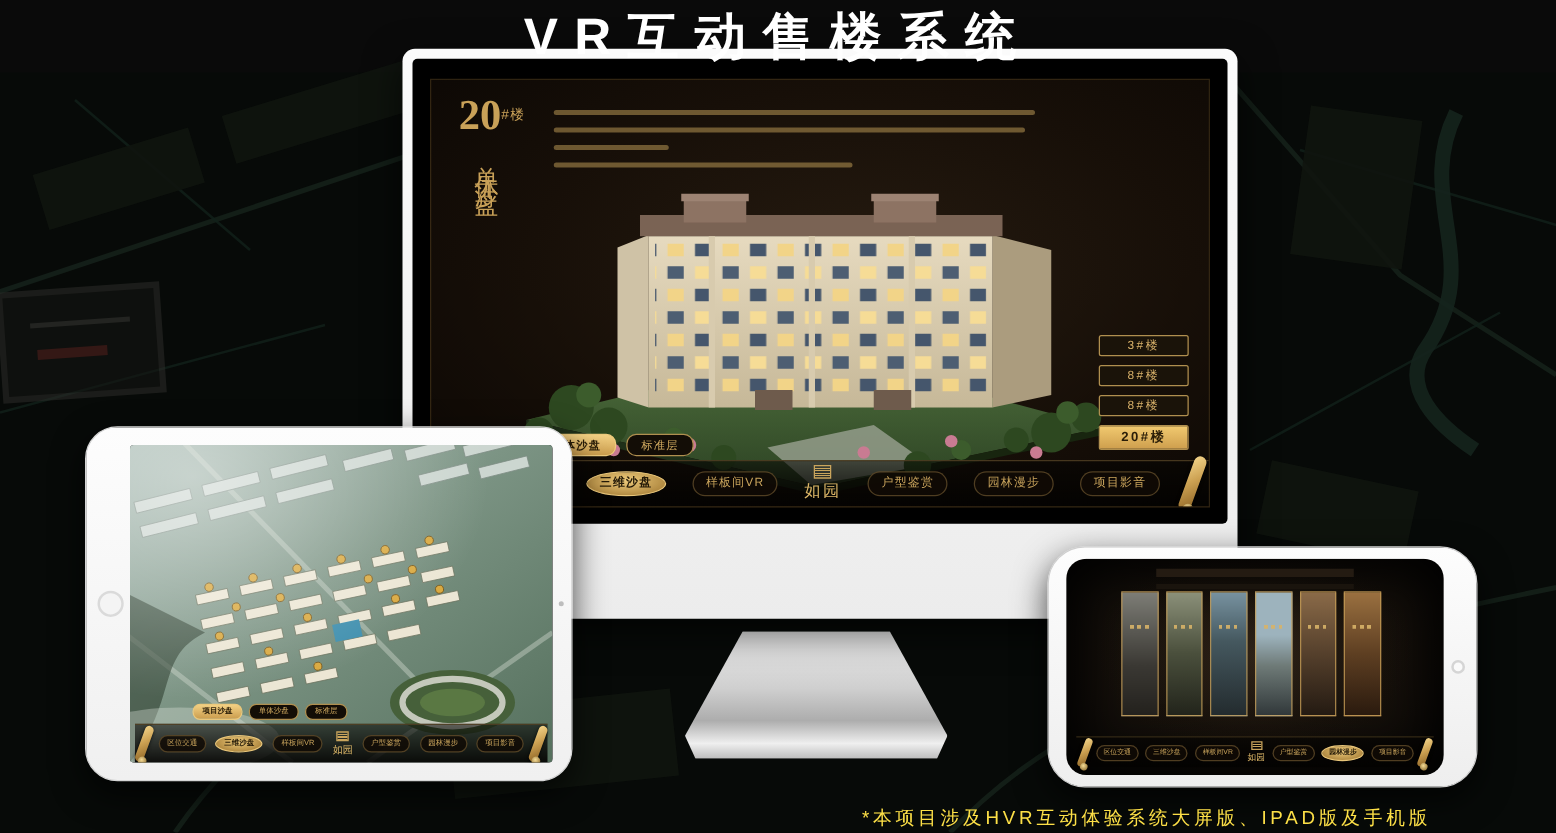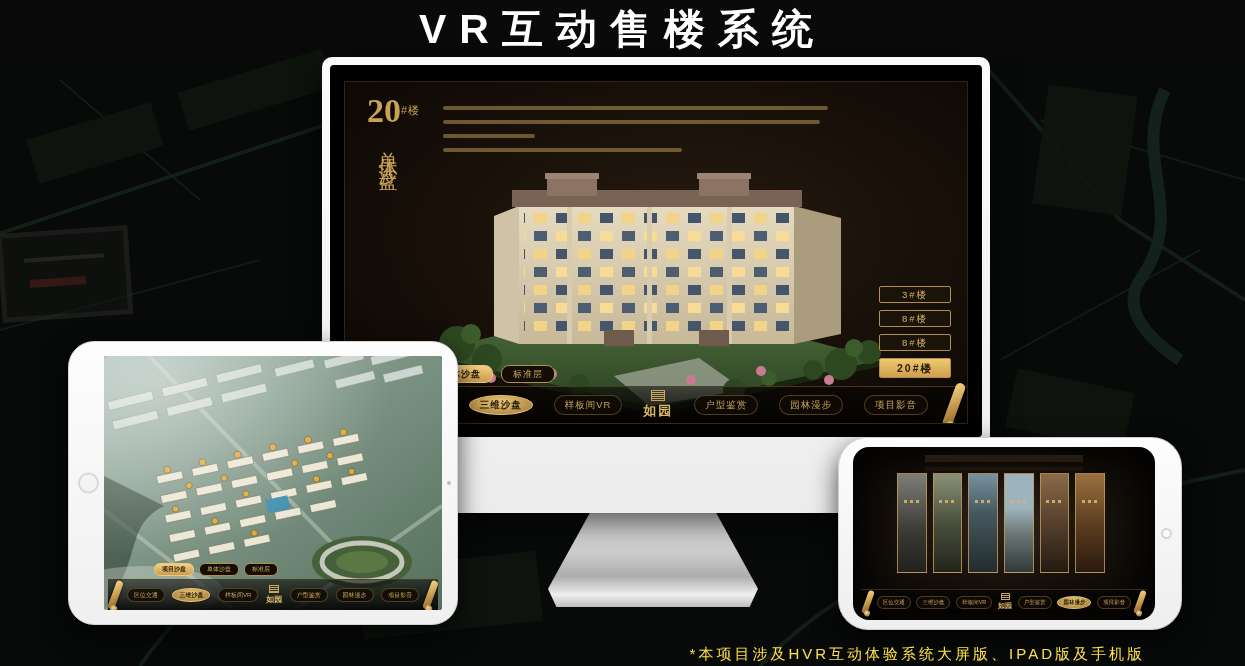--- a/index.html
+++ b/index.html
@@ -27,35 +27,35 @@
   .scroll::after{content:"";position:absolute;right:-3px;bottom:-2px;width:9px;height:9px;
     border-radius:50%;background:radial-gradient(circle at 40% 40%,#f6dc96,#7a5a1f);}
   .scroll.sm{width:7px;height:30px;border-radius:4px;}
   .scroll.sm::after{width:7px;height:7px;}
   .scroll.xs{width:6px;height:24px;border-radius:3px;}
   .scroll.xs::after{width:6px;height:6px;}
   
   .brand{display:flex;flex-direction:column;align-items:center;gap:1px;flex:none;}
   .brand .emblem{width:12px;height:9px;border:1px solid #caa55c;
     background:repeating-linear-gradient(180deg,transparent 0 1px,#caa55c 1px 2px);}
-  .brand .brand-text{font-family:"Liberation Serif",serif;font-weight:700;color:#dcb667;}
+  .brand .brand-text{font-family:"Liberation Serif",serif;font-weight:400;color:#dcb667;}
   
   .navrow{position:absolute;display:flex;align-items:center;justify-content:space-between;
     background:linear-gradient(180deg,rgba(5,4,2,.55),rgba(3,2,1,.92));
     border-top:1px solid rgba(195,155,85,.35);}
   .navitem{color:#c9a45c;background:rgba(16,11,5,.85);border:1px solid rgba(200,160,90,.35);
     border-radius:10px;white-space:nowrap;flex:none;text-align:right;}
   .navitem.active{background:radial-gradient(ellipse at 50% 35%,#eecb7c 0%,#a77f38 85%);
     color:#241a08;border-color:#e9c67a;border-radius:50%;font-weight:700;}
   .tab{border:1px solid #b08f4f;background:#130d06;color:#d1aa60;border-radius:8px;
     white-space:nowrap;flex:none;text-align:center;}
   .tab.active{background:linear-gradient(180deg,#f2d083,#cb9d4e);color:#2a1d08;
     border-color:#ecc97c;font-weight:700;}
   
-  .monitor{position:absolute;left:322px;top:57px;width:668px;height:456px;z-index:2;
+  .monitor{position:absolute;left:322px;top:39px;width:668px;height:456px;z-index:2;
     background:linear-gradient(180deg,#fbfbfb,#ececec);border-radius:10px;
     box-shadow:0 10px 30px rgba(0,0,0,.65);}
   .monitor-screen{position:absolute;left:8px;top:8px;right:8px;height:372px;
     background:#000;border-radius:4px;}
   .mui{position:absolute;left:14px;top:16px;right:14px;bottom:13px;overflow:hidden;
     border:1px solid rgba(170,130,65,.22);
     background:radial-gradient(ellipse at 55% 45%,#261b10 0%,#170f08 55%,#0b0704 100%);}
   .stand{position:absolute;left:548px;top:505px;width:210px;height:102px;z-index:1;
     clip-path:polygon(22% 0,78% 0,100% 82%,96% 100%,4% 100%,0 82%);
     background:linear-gradient(180deg,#ececec 0%,#cfcfcf 45%,#adadad 70%,#efefef 88%,#bdbdbd 100%);}

